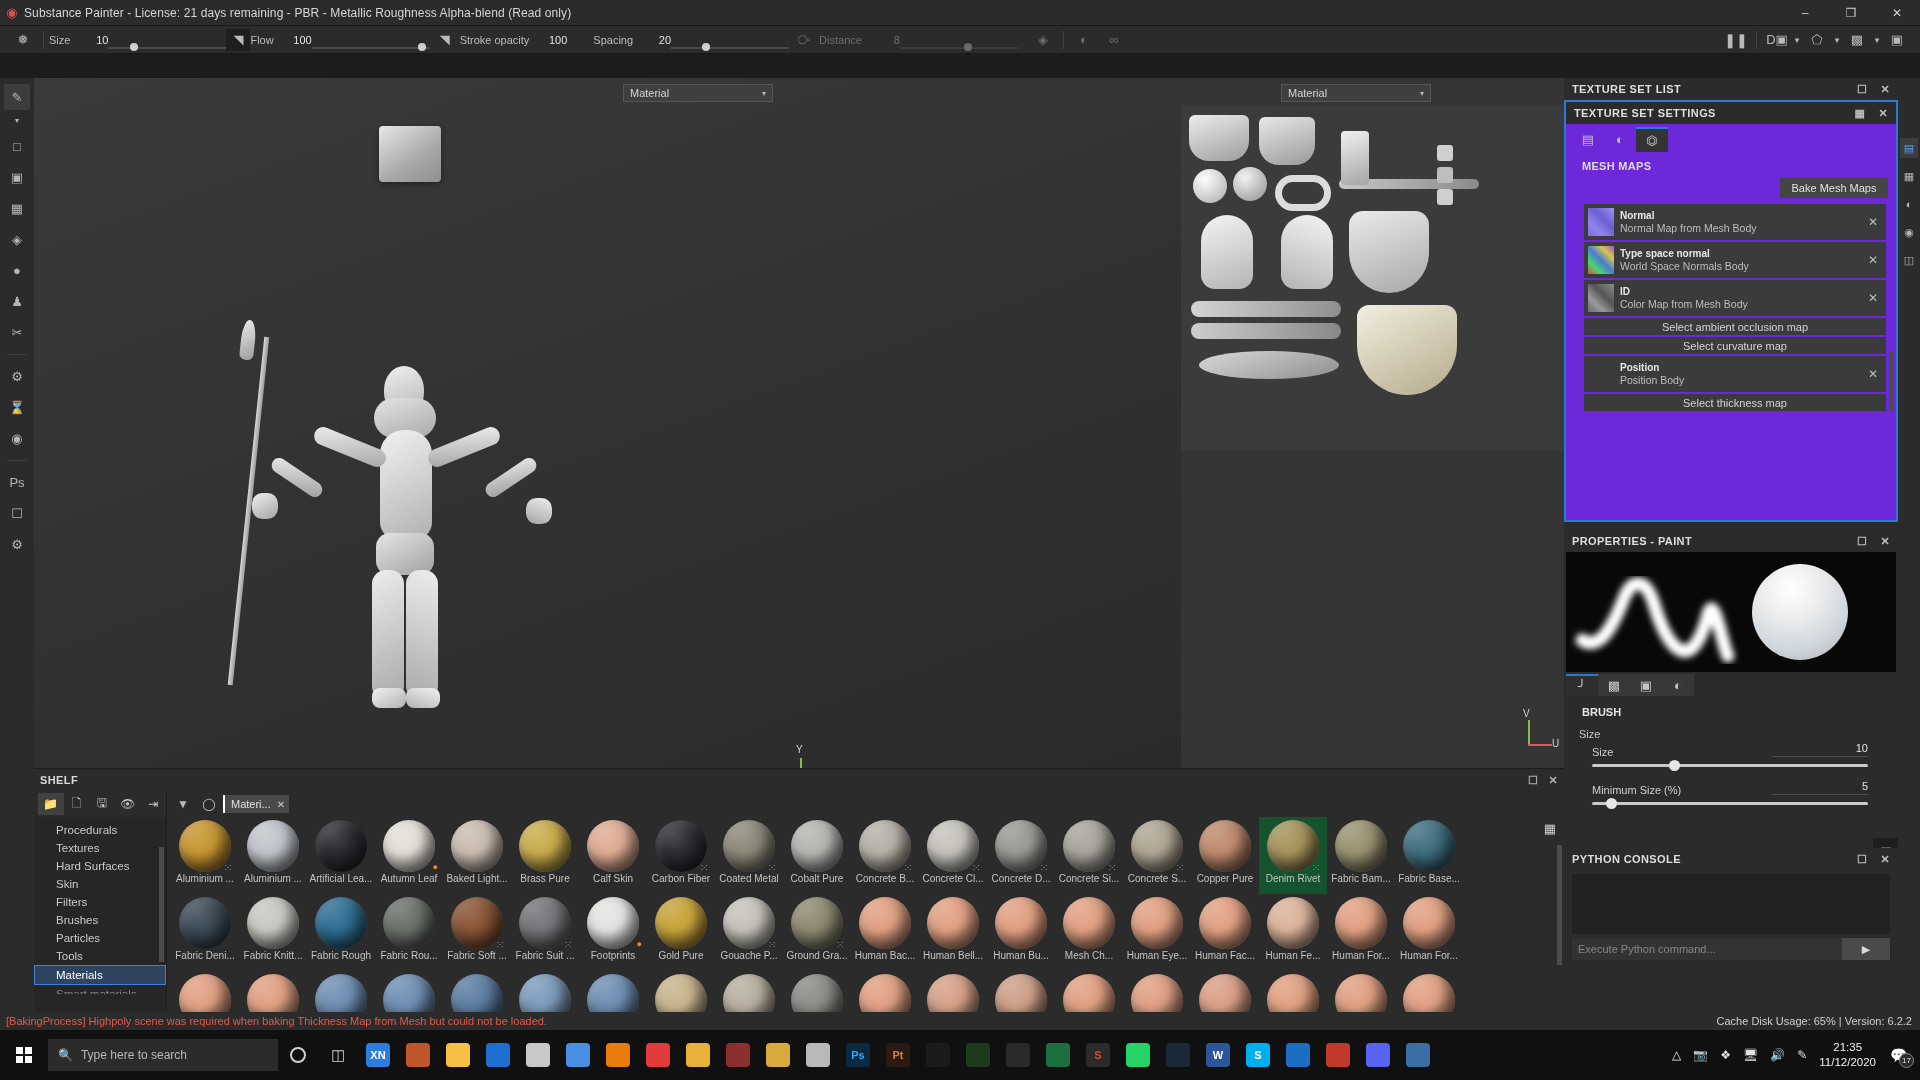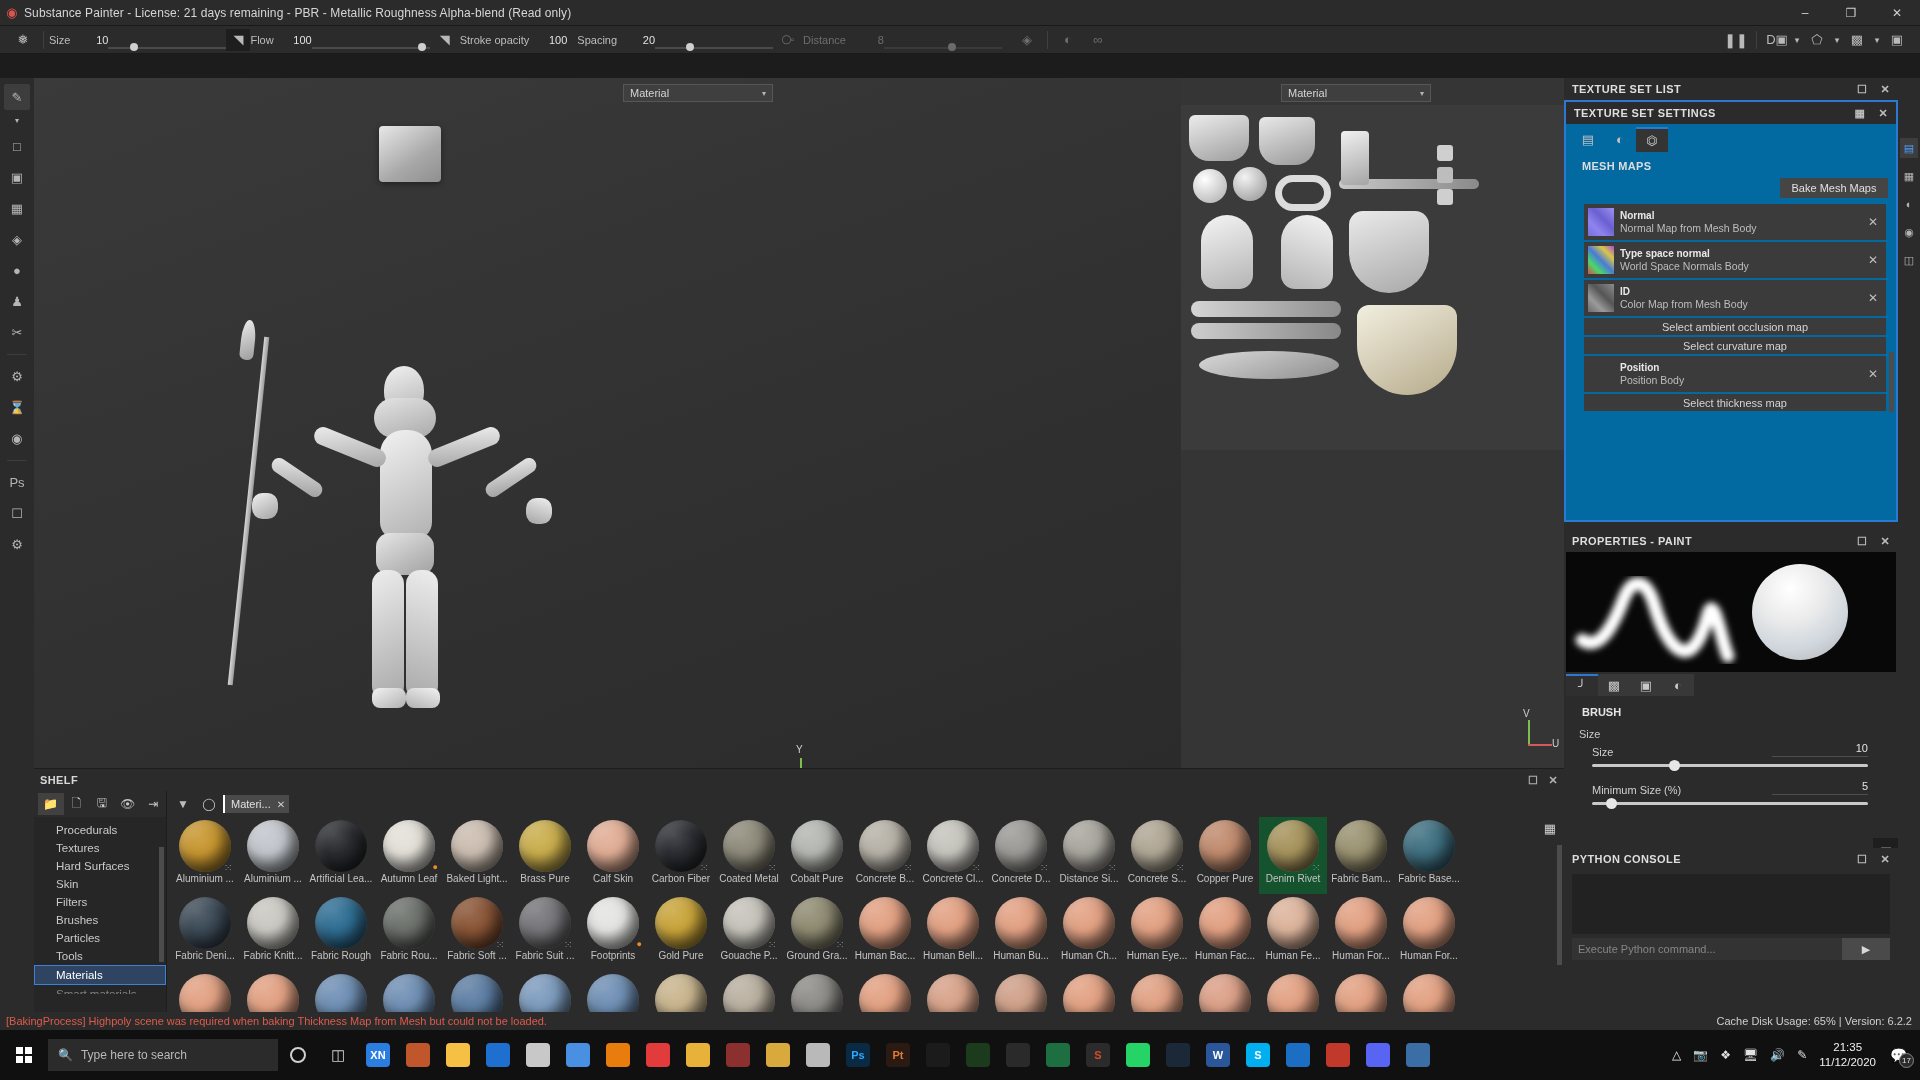--- a/index.html
+++ b/index.html
@@ -102,21 +102,21 @@
   .rrail { position:absolute; right:0; top:0; width:22px; bottom:0; background:#2b2b2b;
      display:flex; flex-direction:column; align-items:center; padding-top:60px; }
   .rr-ico { width:18px; height:20px; display:flex; align-items:center; justify-content:center;
      color:#b4b4b4; font-size:11px; margin-bottom:8px; }
   .rr-ico.act { background:#3d3d3d; color:#4f9cff; }
   .dhead { height:22px; display:flex; align-items:center; padding:0 8px;
      font-size:11px; font-weight:bold; color:#dedede; letter-spacing:.4px; background:#2b2b2b;}
   .dhead .ctl { margin-left:auto; display:flex; gap:13px; color:#bcbcbc; font-size:11px; }
 
   .tss { position:absolute; left:0; right:0; top:22px; height:422px;
-     border:2px solid #2a7ad4; background:#0369a1;}
+     border:2px solid #2a7ad4; background:#6d28d9;}
   .tss-tabs { height:28px; display:flex; align-items:flex-end; padding-left:6px; }
   .tss-tab { width:32px; height:25px; display:flex; align-items:center; justify-content:center;
      color:#c2c2c2; font-size:13px;}
   .tss-tab.act { background:#343434; border-top:2px solid #2a7ad4; }
   .sect-title { font-size:11px; font-weight:bold; color:#ddd; padding:8px 0 4px 16px; letter-spacing:.3px;}
   .bake-btn { margin:2px 8px 6px auto; width:108px; height:20px; background:#454545;
      font-size:11px; color:#e0e0e0; display:flex; align-items:center; justify-content:center;}
   .maprow { margin:0 10px 2px 18px; background:#3b3b3b; height:36px; display:flex;
      align-items:center; position:relative; }
   .mapthumb { width:26px; height:28px; margin:0 6px 0 4px; flex:0 0 26px; }
@@ -217,21 +217,21 @@
       <span class="slidebox">
           <span class="track"></span>
           <span class="knob" style="left:90%"></span>
         </span>
     </div>
     <div class="tool-ico">◥</div>
     <div class="param">
       <span class="plabel">Stroke opacity</span>
       <span class="pval">100</span>
     </div>
-    <div class="param" style="margin-left:10px;">
+    <div class="param" style="margin-left:26px;">
       <span class="plabel">Spacing</span>
       <span class="pval">20</span>
       <span class="slidebox">
           <span class="track"></span>
           <span class="knob" style="left:26%"></span>
         </span>
     </div>
     <div class="tool-ico gr">⧂</div>
     <div class="param">
       <span class="plabel gr">Distance</span>
@@ -467,21 +467,21 @@
                   <div class="cname">Concrete Cl...</div>
                 </div>
                 <div class="cell">
                   <div class="sphere" style="background: radial-gradient(circle at 36% 28%, rgba(255, 255, 255, 0.133), rgb(155, 154, 150) 38%, rgba(0, 0, 0, 0.4) 100%), rgb(155, 154, 150);"></div>
                   <span class="badge">⁙</span>
                   <div class="cname">Concrete D...</div>
                 </div>
                 <div class="cell">
                   <div class="sphere" style="background: radial-gradient(circle at 36% 28%, rgba(255, 255, 255, 0.133), rgb(169, 166, 158) 38%, rgba(0, 0, 0, 0.4) 100%), rgb(169, 166, 158);"></div>
                   <span class="badge">⁙</span>
-                  <div class="cname">Distance Si...</div>
+                  <div class="cname">Concrete Si...</div>
                 </div>
                 <div class="cell">
                   <div class="sphere" style="background: radial-gradient(circle at 36% 28%, rgba(255, 255, 255, 0.133), rgb(176, 167, 149) 38%, rgba(0, 0, 0, 0.4) 100%), rgb(176, 167, 149);"></div>
                   <span class="badge">⁙</span>
                   <div class="cname">Concrete S...</div>
                 </div>
                 <div class="cell">
                   <div class="sphere" style="background: radial-gradient(circle at 36% 28%, rgba(255, 255, 255, 0.133), rgb(192, 139, 110) 38%, rgba(0, 0, 0, 0.4) 100%), rgb(192, 139, 110);"></div>
                   <div class="cname">Copper Pure</div>
                 </div>
@@ -552,21 +552,21 @@
                 <div class="cell">
                   <div class="sphere" style="background: radial-gradient(circle at 36% 28%, rgba(255, 255, 255, 0.133), rgb(226, 161, 131) 38%, rgba(0, 0, 0, 0.4) 100%), rgb(226, 161, 131);"></div>
                   <div class="cname">Human Bell...</div>
                 </div>
                 <div class="cell">
                   <div class="sphere" style="background: radial-gradient(circle at 36% 28%, rgba(255, 255, 255, 0.133), rgb(226, 161, 131) 38%, rgba(0, 0, 0, 0.4) 100%), rgb(226, 161, 131);"></div>
                   <div class="cname">Human Bu...</div>
                 </div>
                 <div class="cell">
                   <div class="sphere" style="background: radial-gradient(circle at 36% 28%, rgba(255, 255, 255, 0.133), rgb(226, 161, 131) 38%, rgba(0, 0, 0, 0.4) 100%), rgb(226, 161, 131);"></div>
-                  <div class="cname">Human Ch...</div>
+                  <div class="cname">Mesh Ch...</div>
                 </div>
                 <div class="cell">
                   <div class="sphere" style="background: radial-gradient(circle at 36% 28%, rgba(255, 255, 255, 0.133), rgb(226, 161, 131) 38%, rgba(0, 0, 0, 0.4) 100%), rgb(226, 161, 131);"></div>
                   <div class="cname">Human Eye...</div>
                 </div>
                 <div class="cell">
                   <div class="sphere" style="background: radial-gradient(circle at 36% 28%, rgba(255, 255, 255, 0.133), rgb(226, 161, 131) 38%, rgba(0, 0, 0, 0.4) 100%), rgb(226, 161, 131);"></div>
                   <div class="cname">Human Fac...</div>
                 </div>
                 <div class="cell">

